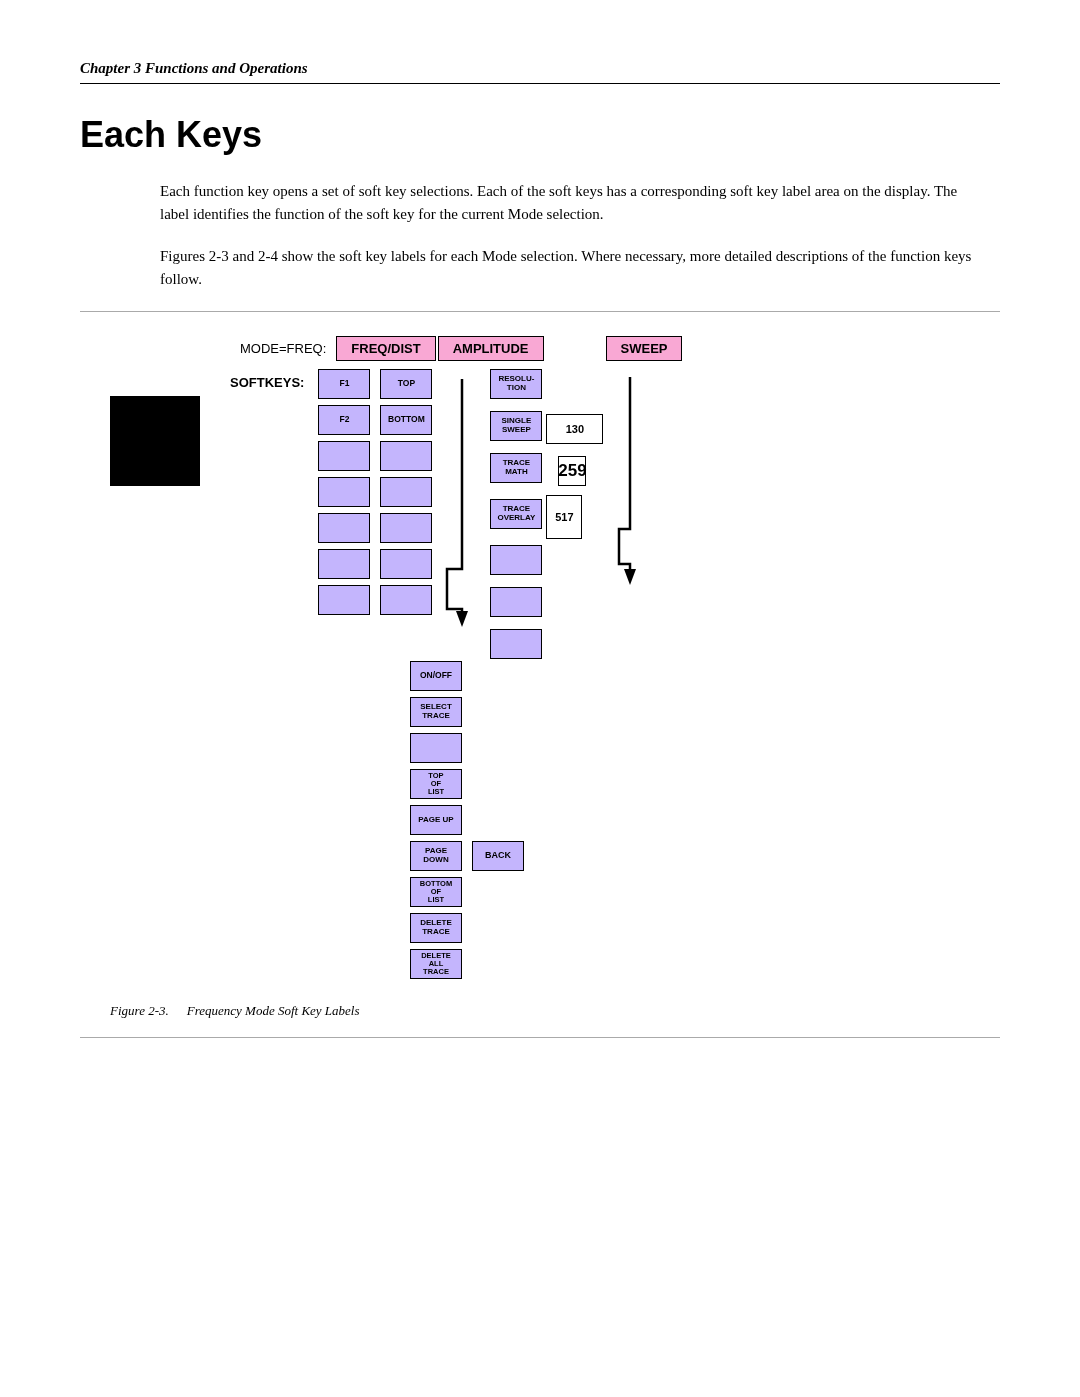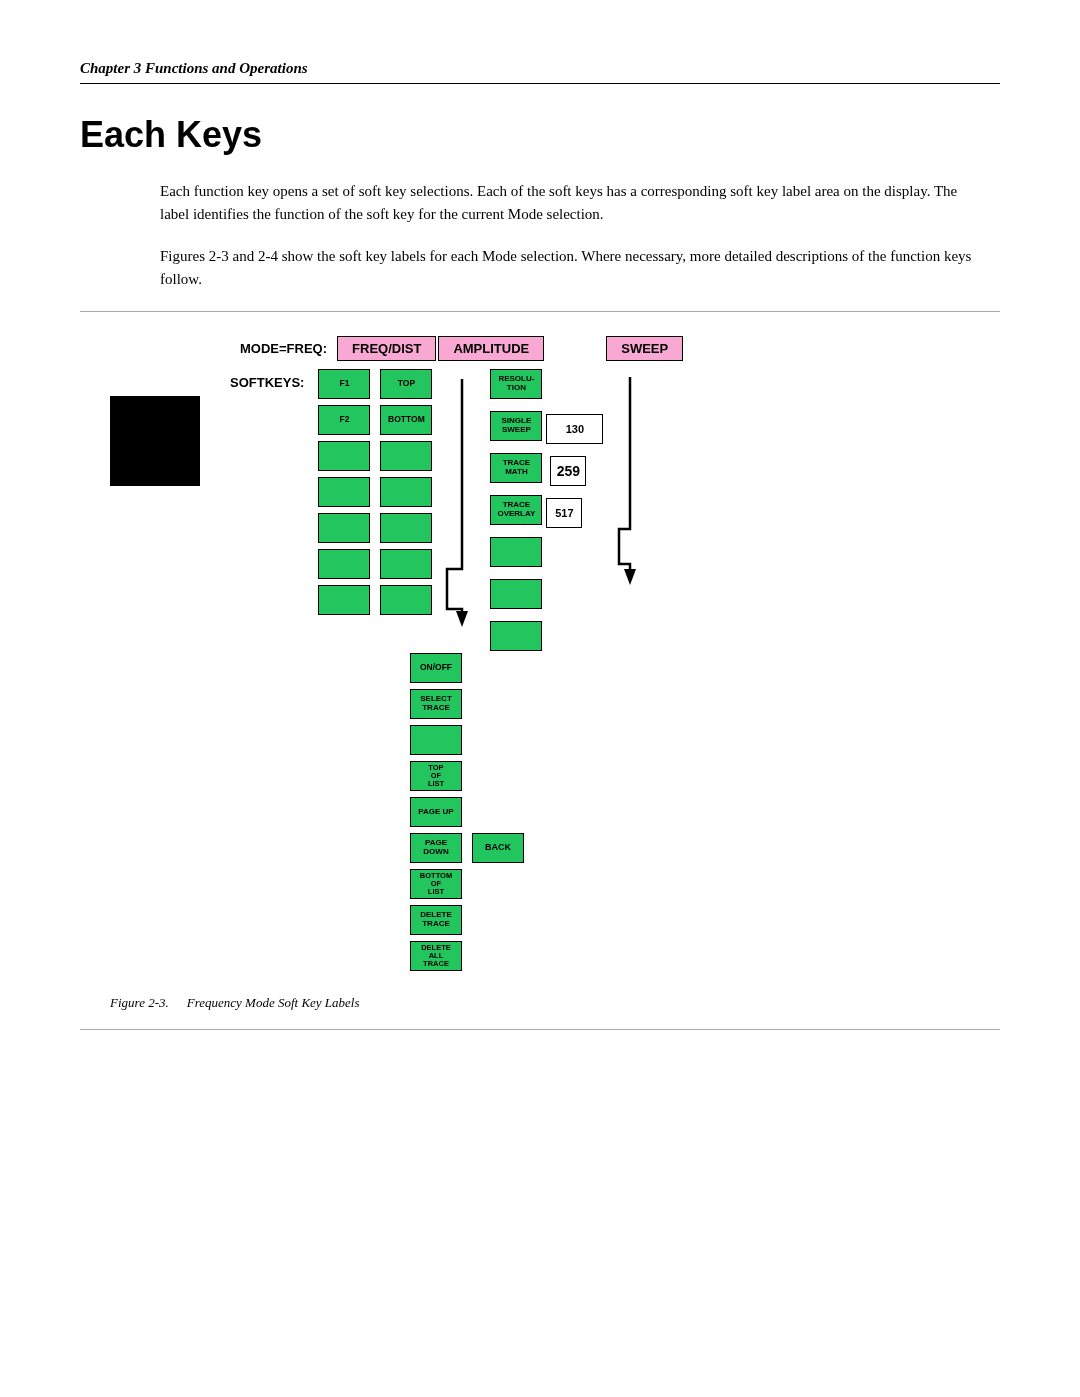--- a/index.html
+++ b/index.html
@@ -79,21 +79,21 @@
     
     .mode-row {
       display: flex;
       align-items: center;
       margin-bottom: 8px;
       margin-left: 10px;
     }
 
     .mode-label {
       font-family: Arial, Helvetica, sans-serif;
-      font-weight: bold;
+      font-weight: normal;
       font-size: 13px;
       margin-right: 10px;
       white-space: nowrap;
     }
 
     .mode-tab {
       border: 1.5px solid #000;
       padding: 4px 14px;
       font-family: Arial, Helvetica, sans-serif;
       font-weight: bold;
@@ -120,21 +120,21 @@
       border: 1.5px solid #000;
       display: flex;
       align-items: center;
       justify-content: center;
       margin-bottom: 6px;
       font-family: Arial, Helvetica, sans-serif;
       font-weight: bold;
       font-size: 8.5px;
       text-align: center;
       line-height: 1.1;
-      background: #22c55e;
+      background: #c4b5fd;
     }
 
     .figure-divider-bottom {
       border: none;
       border-top: 1px solid #aaa;
       margin: 18px 0 30px 0;
     }
 
     .page-number {
       font-family: Arial, Helvetica, sans-serif;
@@ -218,26 +218,26 @@
             <div class="soft-key" style="font-size:8px; line-height:1.1;">RESOLU-<br>TION</div>
           </div>
 
           <div style="display:flex; flex-direction:row; align-items:center; margin-bottom:6px;">
             <div class="soft-key" style="font-size:8px; line-height:1.1;">SINGLE<br>SWEEP</div>
             <div style="border:1.5px solid #000; width:57px; height:30px; display:flex; align-items:center; justify-content:center; font-family:Arial,Helvetica,sans-serif; font-weight:bold; font-size:11px; margin-left:4px;">130</div>
           </div>
 
           <div style="display:flex; flex-direction:row; align-items:center; margin-bottom:6px;">
             <div class="soft-key" style="font-size:8px; line-height:1.1;">TRACE<br>MATH</div>
-            <div style="border:1.5px solid #000; width:36px; height:30px; display:flex; align-items:center; justify-content:center; font-family:Arial,Helvetica,sans-serif; font-weight:bold; font-size:14px; margin-left:8px;">259</div>
+            <div style="border:1.5px solid #000; width:28px; height:30px; display:flex; align-items:center; justify-content:center; font-family:Arial,Helvetica,sans-serif; font-weight:bold; font-size:17px; margin-left:16px;">259</div>
           </div>
 
           <div style="display:flex; flex-direction:row; align-items:center; margin-bottom:6px;">
             <div class="soft-key" style="font-size:8px; line-height:1.1;">TRACE<br>OVERLAY</div>
-            <div style="border:1.5px solid #000; width:36px; height:30px; display:flex; align-items:center; justify-content:center; font-family:Arial,Helvetica,sans-serif; font-weight:bold; font-size:11px; margin-left:4px;">517</div>
+            <div style="border:1.5px solid #000; width:36px; height:44px; display:flex; align-items:center; justify-content:center; font-family:Arial,Helvetica,sans-serif; font-weight:bold; font-size:11px; margin-left:4px;">517</div>
           </div>
 
           <div style="display:flex; flex-direction:row; align-items:center; margin-bottom:6px;">
             <div class="soft-key"></div>
           </div>
           <div style="display:flex; flex-direction:row; align-items:center; margin-bottom:6px;">
             <div class="soft-key"></div>
           </div>
           <div style="display:flex; flex-direction:row; align-items:center; margin-bottom:6px;">
             <div class="soft-key"></div>

